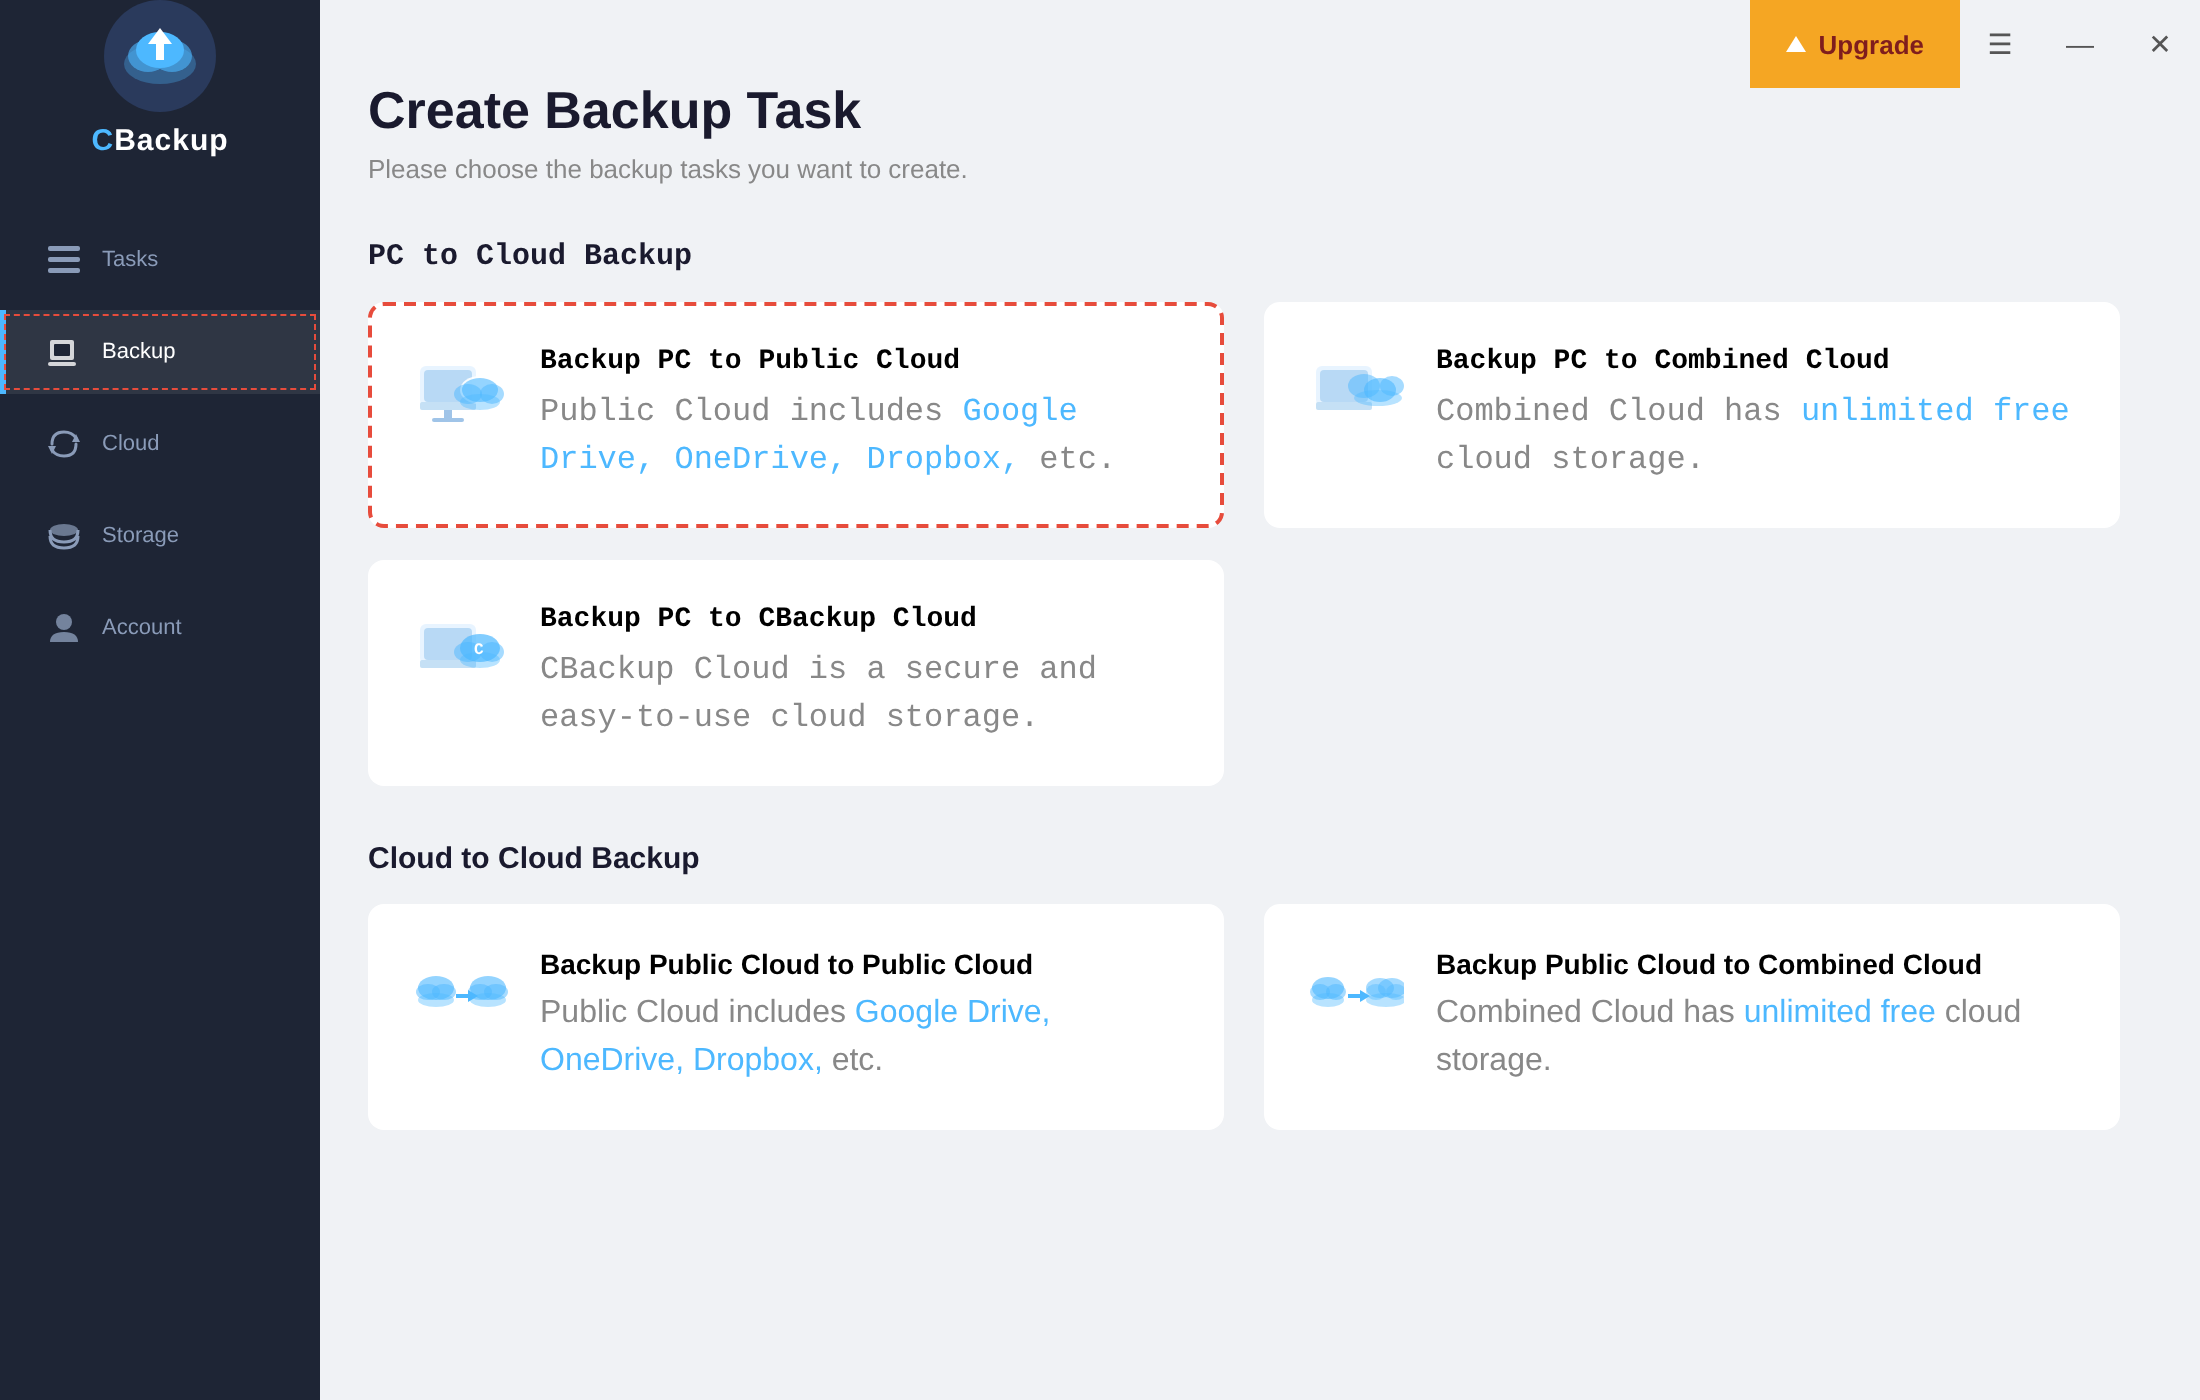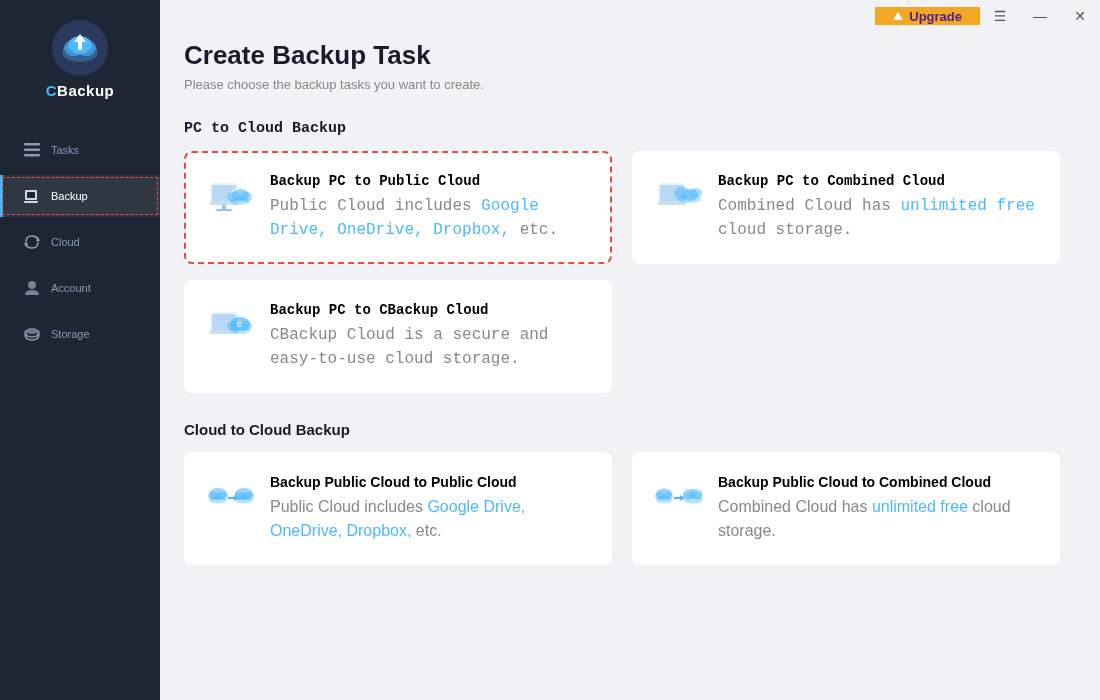--- a/index.html
+++ b/index.html
@@ -16,30 +16,30 @@
     .titlebar {
       position: absolute;
       top: 0; right: 0;
       display: flex;
       align-items: center;
       gap: 0;
       z-index: 100;
     }
     .upgrade-btn {
       background: #f5a623;
-      color: #4c1d95;
+      color: #7f1d1d;
       border: none;
       padding: 6px 18px;
       font-size: 13px;
       font-weight: 600;
       cursor: pointer;
       display: flex;
       align-items: center;
       gap: 6px;
-      height: 18px;
+      height: 44px;
     }
     .upgrade-btn .arrow-up {
       display: inline-block;
       width: 0;
       height: 0;
       border-left: 5px solid transparent;
       border-right: 5px solid transparent;
       border-bottom: 8px solid white;
     }
     .window-controls {
@@ -60,21 +60,20 @@
     }
 
     
     .sidebar {
       width: 160px;
       min-width: 160px;
       background: #1e2535;
       display: flex;
       flex-direction: column;
       align-items: center;
-      padding-top: 20px;
       height: 700px;
     }
     .logo-area {
       display: flex;
       flex-direction: column;
       align-items: center;
       margin-bottom: 30px;
     }
     .logo-icon {
       width: 56px;
@@ -264,36 +263,36 @@
           <path d="M14 8 Q14 14 8 14 Q4 14 2 11" stroke="#8a9bb8" stroke-width="1.5" fill="none" stroke-linecap="round"></path>
           <polygon points="2,13 0,9 4,9" fill="#8a9bb8"></polygon>
         </svg>
       </span>
       <span>Cloud</span>
     </div>
 
     <div class="nav-item">
       <span class="nav-icon">
         <svg width="16" height="16" viewBox="0 0 16 16" fill="none" xmlns="http://www.w3.org/2000/svg">
-          <circle cx="8" cy="5" r="4" fill="#8a9bb8" opacity="0.8"></circle>
-          <path d="M1 15 Q1 10 8 10 Q15 10 15 15" fill="#8a9bb8" opacity="0.8"></path>
+          <ellipse cx="8" cy="5" rx="7" ry="3" fill="#8a9bb8" opacity="0.7"></ellipse>
+          <path d="M1 5 Q1 11 8 11 Q15 11 15 5" stroke="#8a9bb8" stroke-width="1.5" fill="none"></path>
+          <path d="M1 8 Q1 14 8 14 Q15 14 15 8" stroke="#8a9bb8" stroke-width="1.5" fill="none"></path>
         </svg>
       </span>
-      <span>Account</span>
+      <span>Storage</span>
     </div>
 
     <div class="nav-item">
       <span class="nav-icon">
         <svg width="16" height="16" viewBox="0 0 16 16" fill="none" xmlns="http://www.w3.org/2000/svg">
-          <ellipse cx="8" cy="5" rx="7" ry="3" fill="#8a9bb8" opacity="0.7"></ellipse>
-          <path d="M1 5 Q1 11 8 11 Q15 11 15 5" stroke="#8a9bb8" stroke-width="1.5" fill="none"></path>
-          <path d="M1 8 Q1 14 8 14 Q15 14 15 8" stroke="#8a9bb8" stroke-width="1.5" fill="none"></path>
+          <circle cx="8" cy="5" r="4" fill="#8a9bb8" opacity="0.8"></circle>
+          <path d="M1 15 Q1 10 8 10 Q15 10 15 15" fill="#8a9bb8" opacity="0.8"></path>
         </svg>
       </span>
-      <span>Storage</span>
+      <span>Account</span>
     </div>
   </div>
 </div>
 
 <div class="main">
   <h1 class="page-title">Create Backup Task</h1>
   <p class="page-subtitle">Please choose the backup tasks you want to create.</p>
 
   <div class="section-separator">
     <div class="section-title">PC to Cloud Backup</div>

